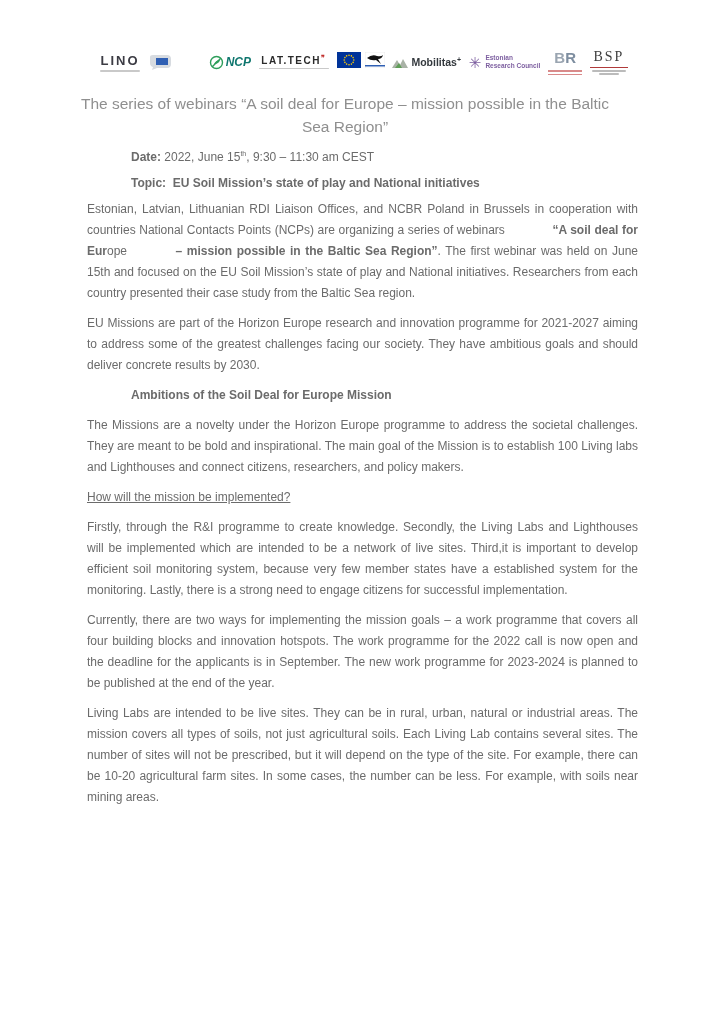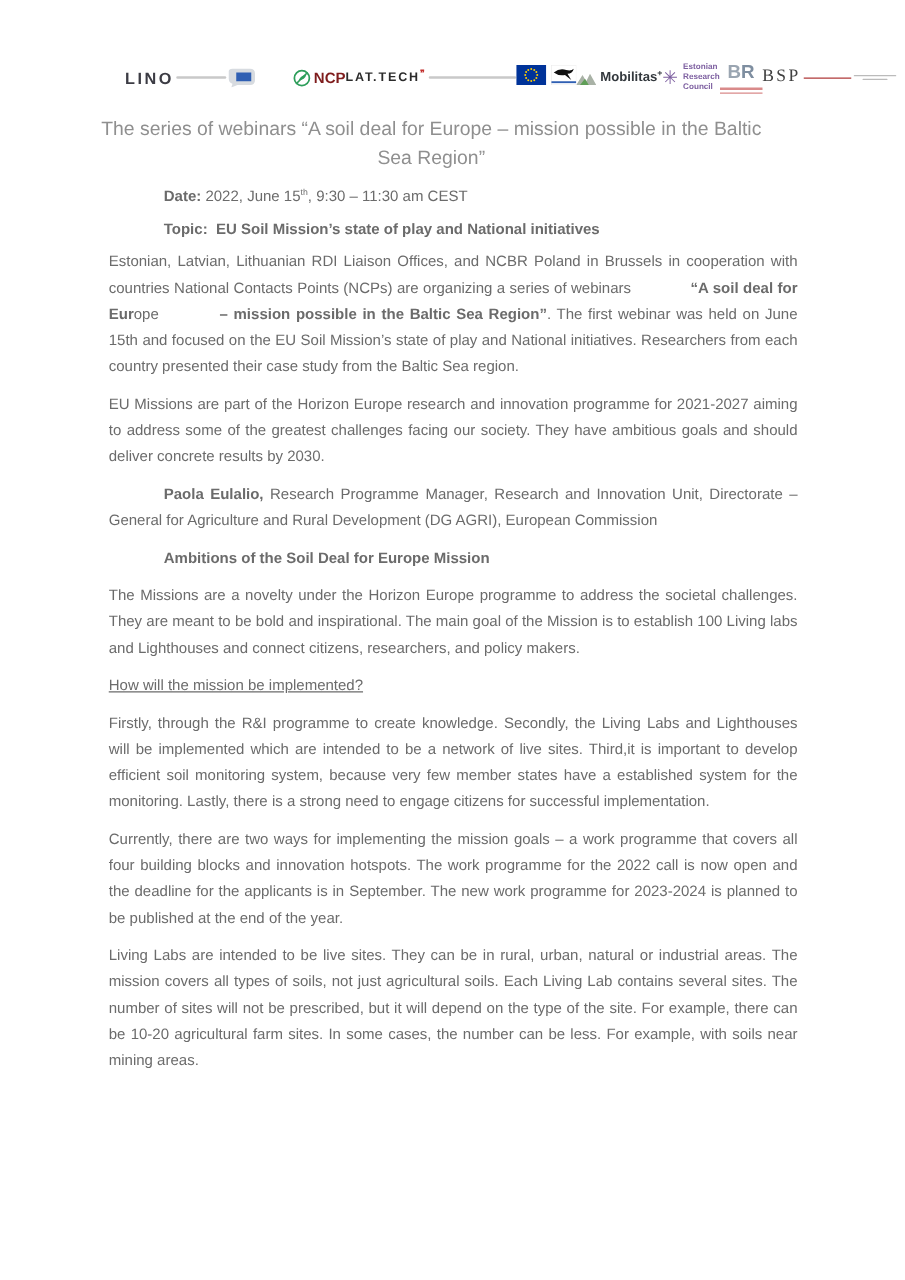--- a/index.html
+++ b/index.html
@@ -9,28 +9,28 @@
     margin:0 auto;
     background:#ffffff;
     font-family:"Liberation Sans", sans-serif;
     overflow:hidden;
   }
   
   .logo-row {
     position:absolute; left:100px; top:44px; width:528px; height:36px;
     display:flex; align-items:center; justify-content:space-between;
   }
-  .logo { display:flex; flex-direction:row; align-items:center; gap:2px; }
+  .logo { display:flex; flex-direction:column; align-items:center; gap:2px; }
   .logo .bar { height:2px; background:#c9c9c9; border-radius:1px; }
   .lino-text { font-size:13px; font-weight:bold; letter-spacing:2px; color:#3c3c44; }
   .rdi-wrap { display:flex; align-items:center; gap:3px; }
   .rdi-lines { display:flex; flex-direction:column; gap:2px; }
   .rdi-lines .bar { width:26px; height:1.5px; }
   .ncp-wrap { display:flex; align-items:center; gap:2px; }
-  .ncp-text { font-size:12px; font-weight:bold; color:#7f1d1d; }
+  .ncp-text { font-size:12px; font-weight:bold; color:#0f766e; font-style:italic; }
   .lattech-text { font-size:10px; font-weight:bold; letter-spacing:1.5px; color:#2b2b2b; }
   .lattech-text sup { color:#c2302e; font-size:7px; }
   .flags-wrap { display:flex; align-items:flex-start; gap:4px; }
   .flag-col { display:flex; flex-direction:column; align-items:center; gap:2px; }
   .mob-wrap { display:flex; align-items:center; gap:3px; }
   .mob-text { font-size:10.5px; font-weight:bold; color:#33383d; }
   .mob-text sup { font-size:7px; }
   .erc-wrap { display:flex; align-items:center; gap:4px; }
   .erc-icon { font-size:15px; color:#7d5fa0; line-height:1; }
   .erc-text { font-size:6.5px; line-height:8px; color:#7d5fa0; font-weight:bold; }
@@ -166,21 +166,20 @@
 
   </div>
 
   <h1 class="doc-title">The series of webinars “A soil deal for Europe – mission possible in the Baltic Sea Region”</h1>
 
   <div class="content">
     <p class="meta"><span class="b">Date: </span><span>2022, June 15</span><sup>th</sup><span>, 9:30 – 11:30 am CEST</span></p>
     <p class="meta"><span class="b">Topic: &nbsp;EU Soil Mission’s state of play and National initiatives</span></p>
     <p><span>Estonian, Latvian, Lithuanian RDI Liaison Offices, and NCBR Poland in Brussels in cooperation with countries National Contacts Points (NCPs) are organizing a series of webinars </span><span class="b">“A soil deal for Eur</span><span>ope </span><span class="b">– mission possible in the Baltic Sea Region”</span><span>. The first webinar was held on June 15th and focused on the EU Soil Mission’s state of play and National initiatives. Researchers from each country presented their case study from the Baltic Sea region.</span></p>
     <p><span>EU Missions are part of the Horizon Europe research and innovation programme for 2021-2027 aiming to address some of the greatest challenges facing our society. They have ambitious goals and should deliver concrete results by 2030.</span></p>
-    <p><span class="b">Paola Eulalio,</span><span> Research Programme Manager, Research and Innovation Unit, Directorate – General for Agriculture and Rural Development (DG AGRI), European Commission</span></p>
     <p class="heading"><span class="b">Ambitions of the Soil Deal for Europe Mission</span></p>
     <p><span>The Missions are a novelty under the Horizon Europe programme to address the societal challenges. They are meant to be bold and inspirational. The main goal of the Mission is to establish 100 Living labs and Lighthouses and connect citizens, researchers, and policy makers.</span></p>
     <p class="heading"><span class="u">How will the mission be implemented?</span></p>
     <p><span>Firstly, through the R&amp;I programme to create knowledge. Secondly, the Living Labs and Lighthouses will be implemented which are intended to be a network of live sites. Third,it is important to develop efficient soil monitoring system, because very few member states have a established system for the monitoring. Lastly, there is a strong need to engage citizens for successful implementation.</span></p>
     <p><span>Currently, there are two ways for implementing the mission goals – a work programme that covers all four building blocks and innovation hotspots. The work programme for the 2022 call is now open and the deadline for the applicants is in September. The new work programme for 2023-2024 is planned to be published at the end of the year.</span></p>
     <p><span>Living Labs are intended to be live sites. They can be in rural, urban, natural or industrial areas. The mission covers all types of soils, not just agricultural soils. Each Living Lab contains several sites. The number of sites will not be prescribed, but it will depend on the type of the site. For example, there can be 10-20 agricultural farm sites. In some cases, the number can be less. For example, with soils near mining areas.</span></p>
   </div>
 
 </div>
 

